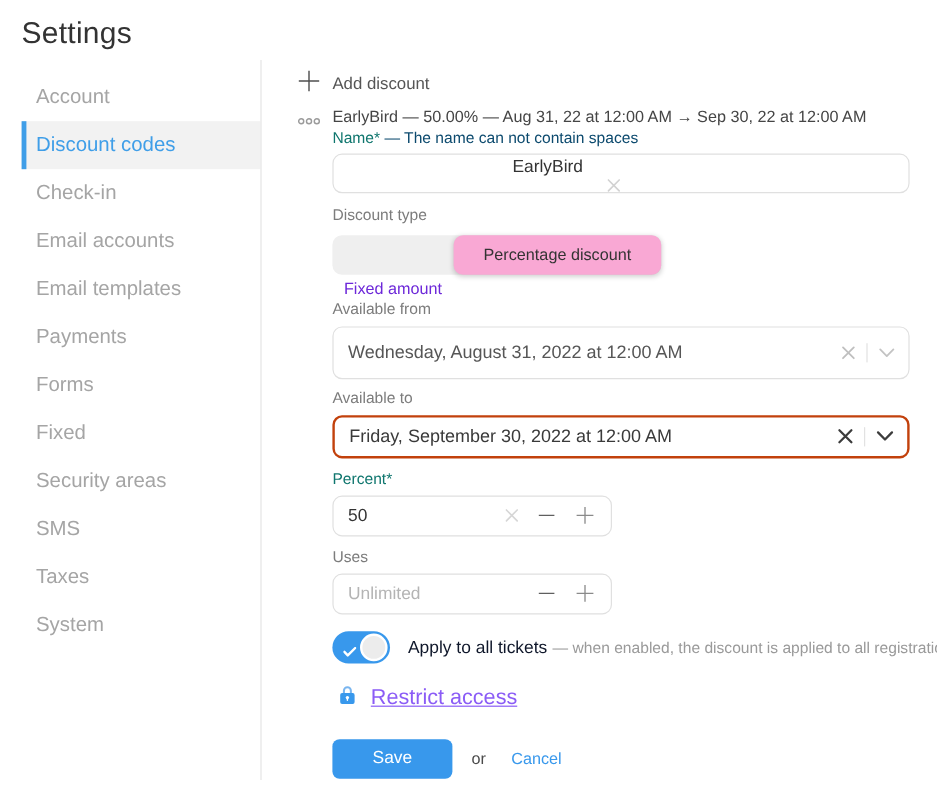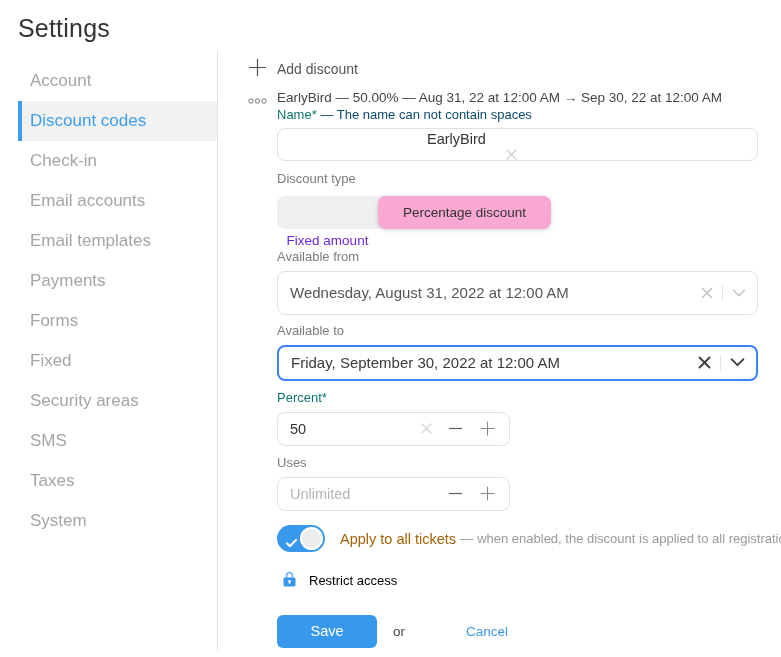--- a/index.html
+++ b/index.html
@@ -43,46 +43,46 @@
 
   .seg-wrap { margin:9px 0 10px 0; display:inline-flex; background:#efefef; border-radius:8px; height:33px; }
   .seg { display:flex; align-items:center; justify-content:center; font-size:13.5px; cursor:pointer; }
   .seg.off { width:101px; color:#6d28d9;margin-top:44px; }
   .seg.on { width:173px; background:#f9a8d4; color:#333; border-radius:8px;
     box-shadow:0 1px 4px rgba(0,0,0,.18); }
 
   .date-tb { margin:6px 0 8px 0; height:44px; }
   .date-tb input { font-size:15px; color:#565656; }
   .date-tb .right { display:flex; align-items:center; padding-right:11px; }
-  .date-tb.focused { border:2px solid #3b82f6; height:36px; margin:6px 0 9px 0; }
+  .date-tb.focused { border:2px solid #c2410c; height:36px; margin:6px 0 9px 0; }
   .date-tb.focused input { color:#3a3a3a; }
 
   .num-tb { width:233px; height:34px; margin:6px 0 9px 0; }
   .num-tb .right { display:flex; align-items:center; padding-right:13px; }
   .num-tb .gap { width:15px; }
   .uses-tb { margin:6px 0 14px 0; }
 
   .toggle-row { display:flex; align-items:center; height:28px; margin-bottom:18px; white-space:nowrap; }
   .toggle { position:relative; width:48px; height:27px; border-radius:14px; background:#3898ec;
     cursor:pointer; flex:0 0 auto; }
   .toggle .check { position:absolute; left:9px; top:9px; }
   .toggle .knob { position:absolute; right:2px; top:2px; width:23px; height:23px; border-radius:50%;
     background:#ececec; border:2px solid #fff; }
-  .toggle-row .txt { margin-left:15px; font-size:14.5px; color:#a16207; }
+  .toggle-row .txt { margin-left:15px; font-size:14.5px; color:#0f172a; }
   .toggle-row .hint { font-size:13px; color:#9a9a9a; }
 
   .restrict-row { display:flex; align-items:center; height:20px; margin-bottom:24px;
     margin-left:6px; cursor:pointer; }
-  .restrict-row .txt { margin-left:13px; font-size:13px; color:#000000; }
+  .restrict-row .txt { margin-left:13px; font-size:18px; color:#8b5cf6;text-decoration:underline; }
 
   .save-row { display:flex; align-items:center; height:33px; }
   .save-btn { width:100px; height:33px; background:#3898ec; color:#fff; border:none; border-radius:6px;
     font-family:inherit; font-size:14.5px; cursor:pointer; }
   .or { margin:0 21px 0 16px; font-size:13.5px; color:#4a4a4a; }
-  .cancel { font-size:13.5px; color:#3898ec; cursor:pointer; text-decoration:none;margin-left:40px; }
+  .cancel { font-size:13.5px; color:#3898ec; cursor:pointer; text-decoration:none; }
 </style>
 </head>
 <body>
 
 <div class="sidebar">
   <div class="sidebar-title">Settings</div>
   <div class="nav">
     <div class="nav-item">Account</div>
     <div class="nav-item selected">Discount codes</div>
     <div class="nav-item">Check-in</div>

